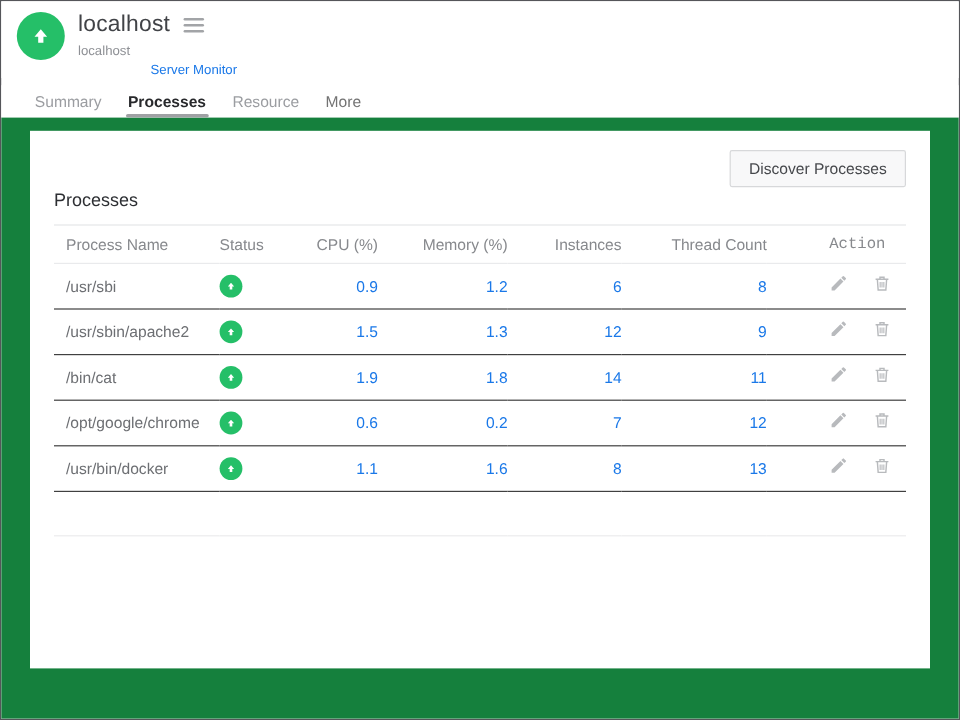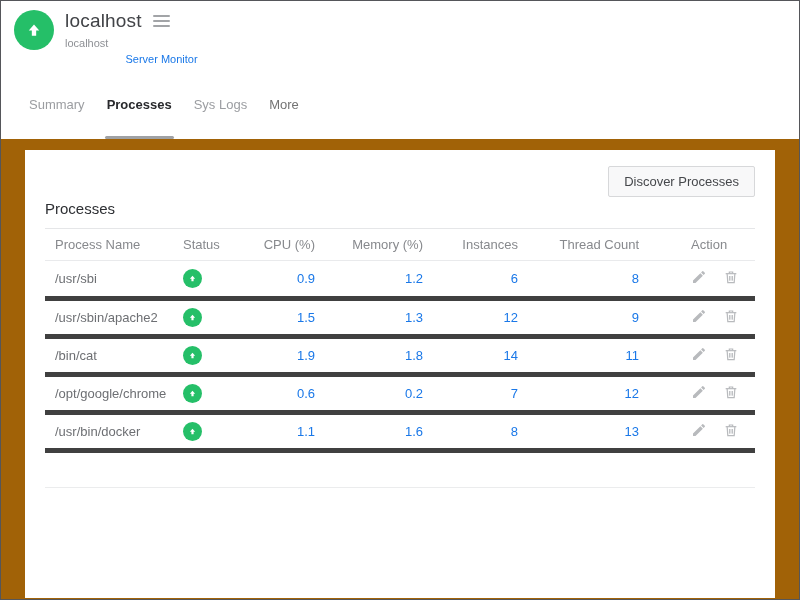--- a/index.html
+++ b/index.html
@@ -44,38 +44,37 @@
 
   
   .tabs {
     display: flex;
     padding-left: 17px;
     margin-top: 6px;
     font-size: 13px;
     background: #fff;
   }
   .tab {
-    padding: 6px 11px 27px;
+    padding: 6px 11px 6px;
     color: #9b9da1;
     cursor: pointer;
     position: relative;
     white-space: nowrap;
-    margin-top: 20px;
   }
   .tab.active { color: #28292c; font-weight: 700; }
   .tab.active::after {
     content: ""; position: absolute; left: 9px; right: 9px; bottom: 0;
     height: 3px; background: #9fa1a4; border-radius: 2px;
   }
   .tab.more { color: #737373; font-weight: 500; }
 
   
   .page-bg {
     flex: 1;
-    background: #a16207;
+    background: #15803d;
     padding: 11px 24px 0;
   }
   .card {
     background: #fff;
     height: 448px;
     padding: 16px 20px 0;
   }
   .card-head { display: flex; justify-content: flex-end; }
   .discover-btn {
     font-family: "Liberation Sans", sans-serif;
@@ -102,25 +101,25 @@
   col.c-inst    { width: 95px;  }
   col.c-thread  { width: 121px; }
   col.c-action  { width: auto;  }
   thead th {
     color: #87898d; font-weight: 400; text-align: left;
     height: 31px; vertical-align: middle;
     border-bottom: 1px solid #e9eaec;
   }
   tbody td {
     height: 38px; vertical-align: middle;
-    border-bottom: 5px solid #404040;
+    border-bottom: 1px solid #404040;
   }
   th.first, td.first { padding-left: 10px; }
   th.num, td.num { text-align: right; }
-  th.action-col, td.action-col { padding-left: 52px; }
+  th.action-col, td.action-col { padding-left: 52px; font-family: Liberation Mono, monospace; }
   td.name-cell { color: #6d6f73; }
   td.num a { color: #1a78e8; text-decoration: none; cursor: pointer; }
   .status-dot {
     width: 19px; height: 19px; border-radius: 50%;
     background: #25bf68;
     display: inline-flex; align-items: center; justify-content: center;
     vertical-align: middle;
   }
   .status-dot svg { width: 9px; height: 9px; }
   .act-icon { display: inline-block; width: 16px; height: 16px; cursor: pointer; }
@@ -153,21 +152,21 @@
       <div class="crumbs">
         <span class="crumb-host">localhost</span>
         <span class="crumb-monitor">Server Monitor</span>
       </div>
     </div>
   </div>
 
   <div class="tabs">
     <div class="tab">Summary</div>
     <div class="tab active">Processes</div>
-    <div class="tab">Sys Logs</div>
+    <div class="tab">Resource</div>
     <div class="tab more">More</div>
   </div>
 
   <div class="page-bg">
     <div class="card">
 
       <div class="card-head">
         <button class="discover-btn">Discover Processes</button>
       </div>
 

